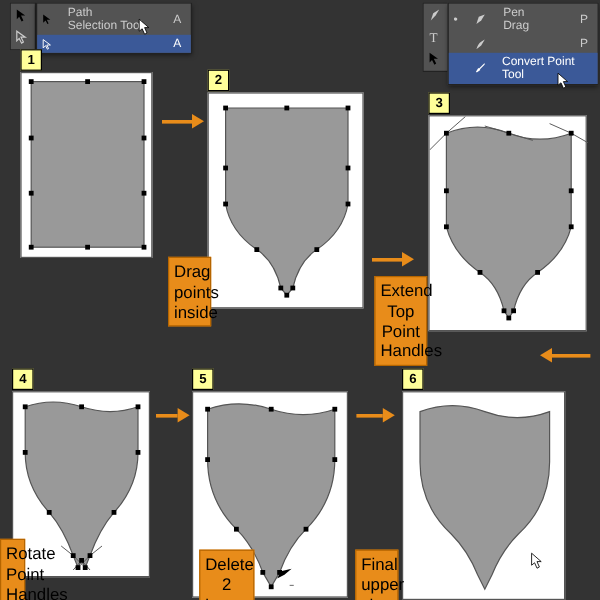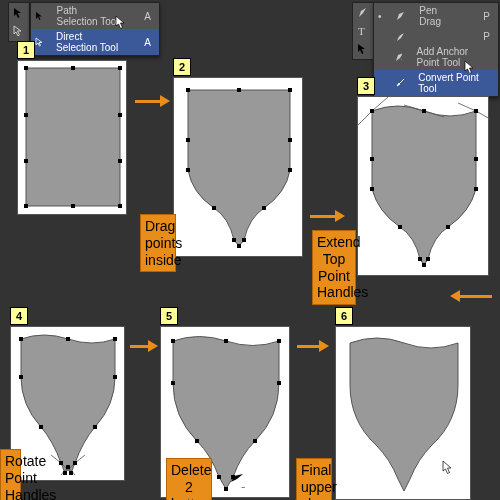--- a/index.html
+++ b/index.html
@@ -50,21 +50,20 @@
     <svg width="10" height="10">
         <path d="M1 1 L1 8 L3 6 L4.5 9 L5.5 8.5 L4 5.5 L7 5.5 Z" fill="#000"></path>
       </svg>
     <span>Path Selection Tool</span>
     <span class="hotkey">A</span>
   </div>
   <div class="menu-item sel">
     <svg width="10" height="10">
         <path d="M1 1 L1 8 L3 6 L4.5 9 L5.5 8.5 L4 5.5 L7 5.5 Z" fill="none" stroke="#fff" stroke-width="0.8"></path>
       </svg>
-    <span>Direct Selection Tool</span>
     <span class="hotkey">A</span>
   </div>
 </div>
 <svg class="cursor-svg" style="left:115px; top:15px;" width="14" height="16">
     <path d="M1 1 L1 11 L3.5 9 L5.5 13.5 L7.5 12.5 L5.5 8 L9 8 Z" fill="#fff" stroke="#000" stroke-width="0.7"></path>
   </svg>
 
 <div class="toolstrip" style="left:352px; top:2px;">
   <div class="tool-icon">
       <svg width="12" height="12">
@@ -91,28 +90,20 @@
       </svg>
     <span>Pen Drag</span>
     <span class="hotkey">P</span>
   </div>
   <div class="menu-item">
     <span style="width:4px;"></span>
     <svg width="10" height="10">
         <path d="M1 9 C3 3 5 3 8 1 L5 6 Z" fill="#ccc"></path>
       </svg>
     <span class="hotkey">P</span>
-  </div>
-  <div class="menu-item">
-    <span style="width:4px;"></span>
-    <svg width="10" height="10">
-        <path d="M1 9 L3 3 L8 1 L5 6 Z" fill="#ccc"></path>
-        <text x="6" y="9" font-size="6" fill="#ccc">+</text>
-      </svg>
-    <span>Add Anchor Point Tool</span>
   </div>
   <div class="menu-item sel">
     <span style="width:4px;"></span>
     <svg width="10" height="10">
         <path d="M1 8 L8 1 M1 8 L4 6 M1 8 L3 5" stroke="#fff" stroke-width="1" fill="none"></path>
       </svg>
     <span>Convert Point Tool</span>
   </div>
 </div>
 <svg class="cursor-svg" style="left:464px; top:60px;" width="14" height="16">

